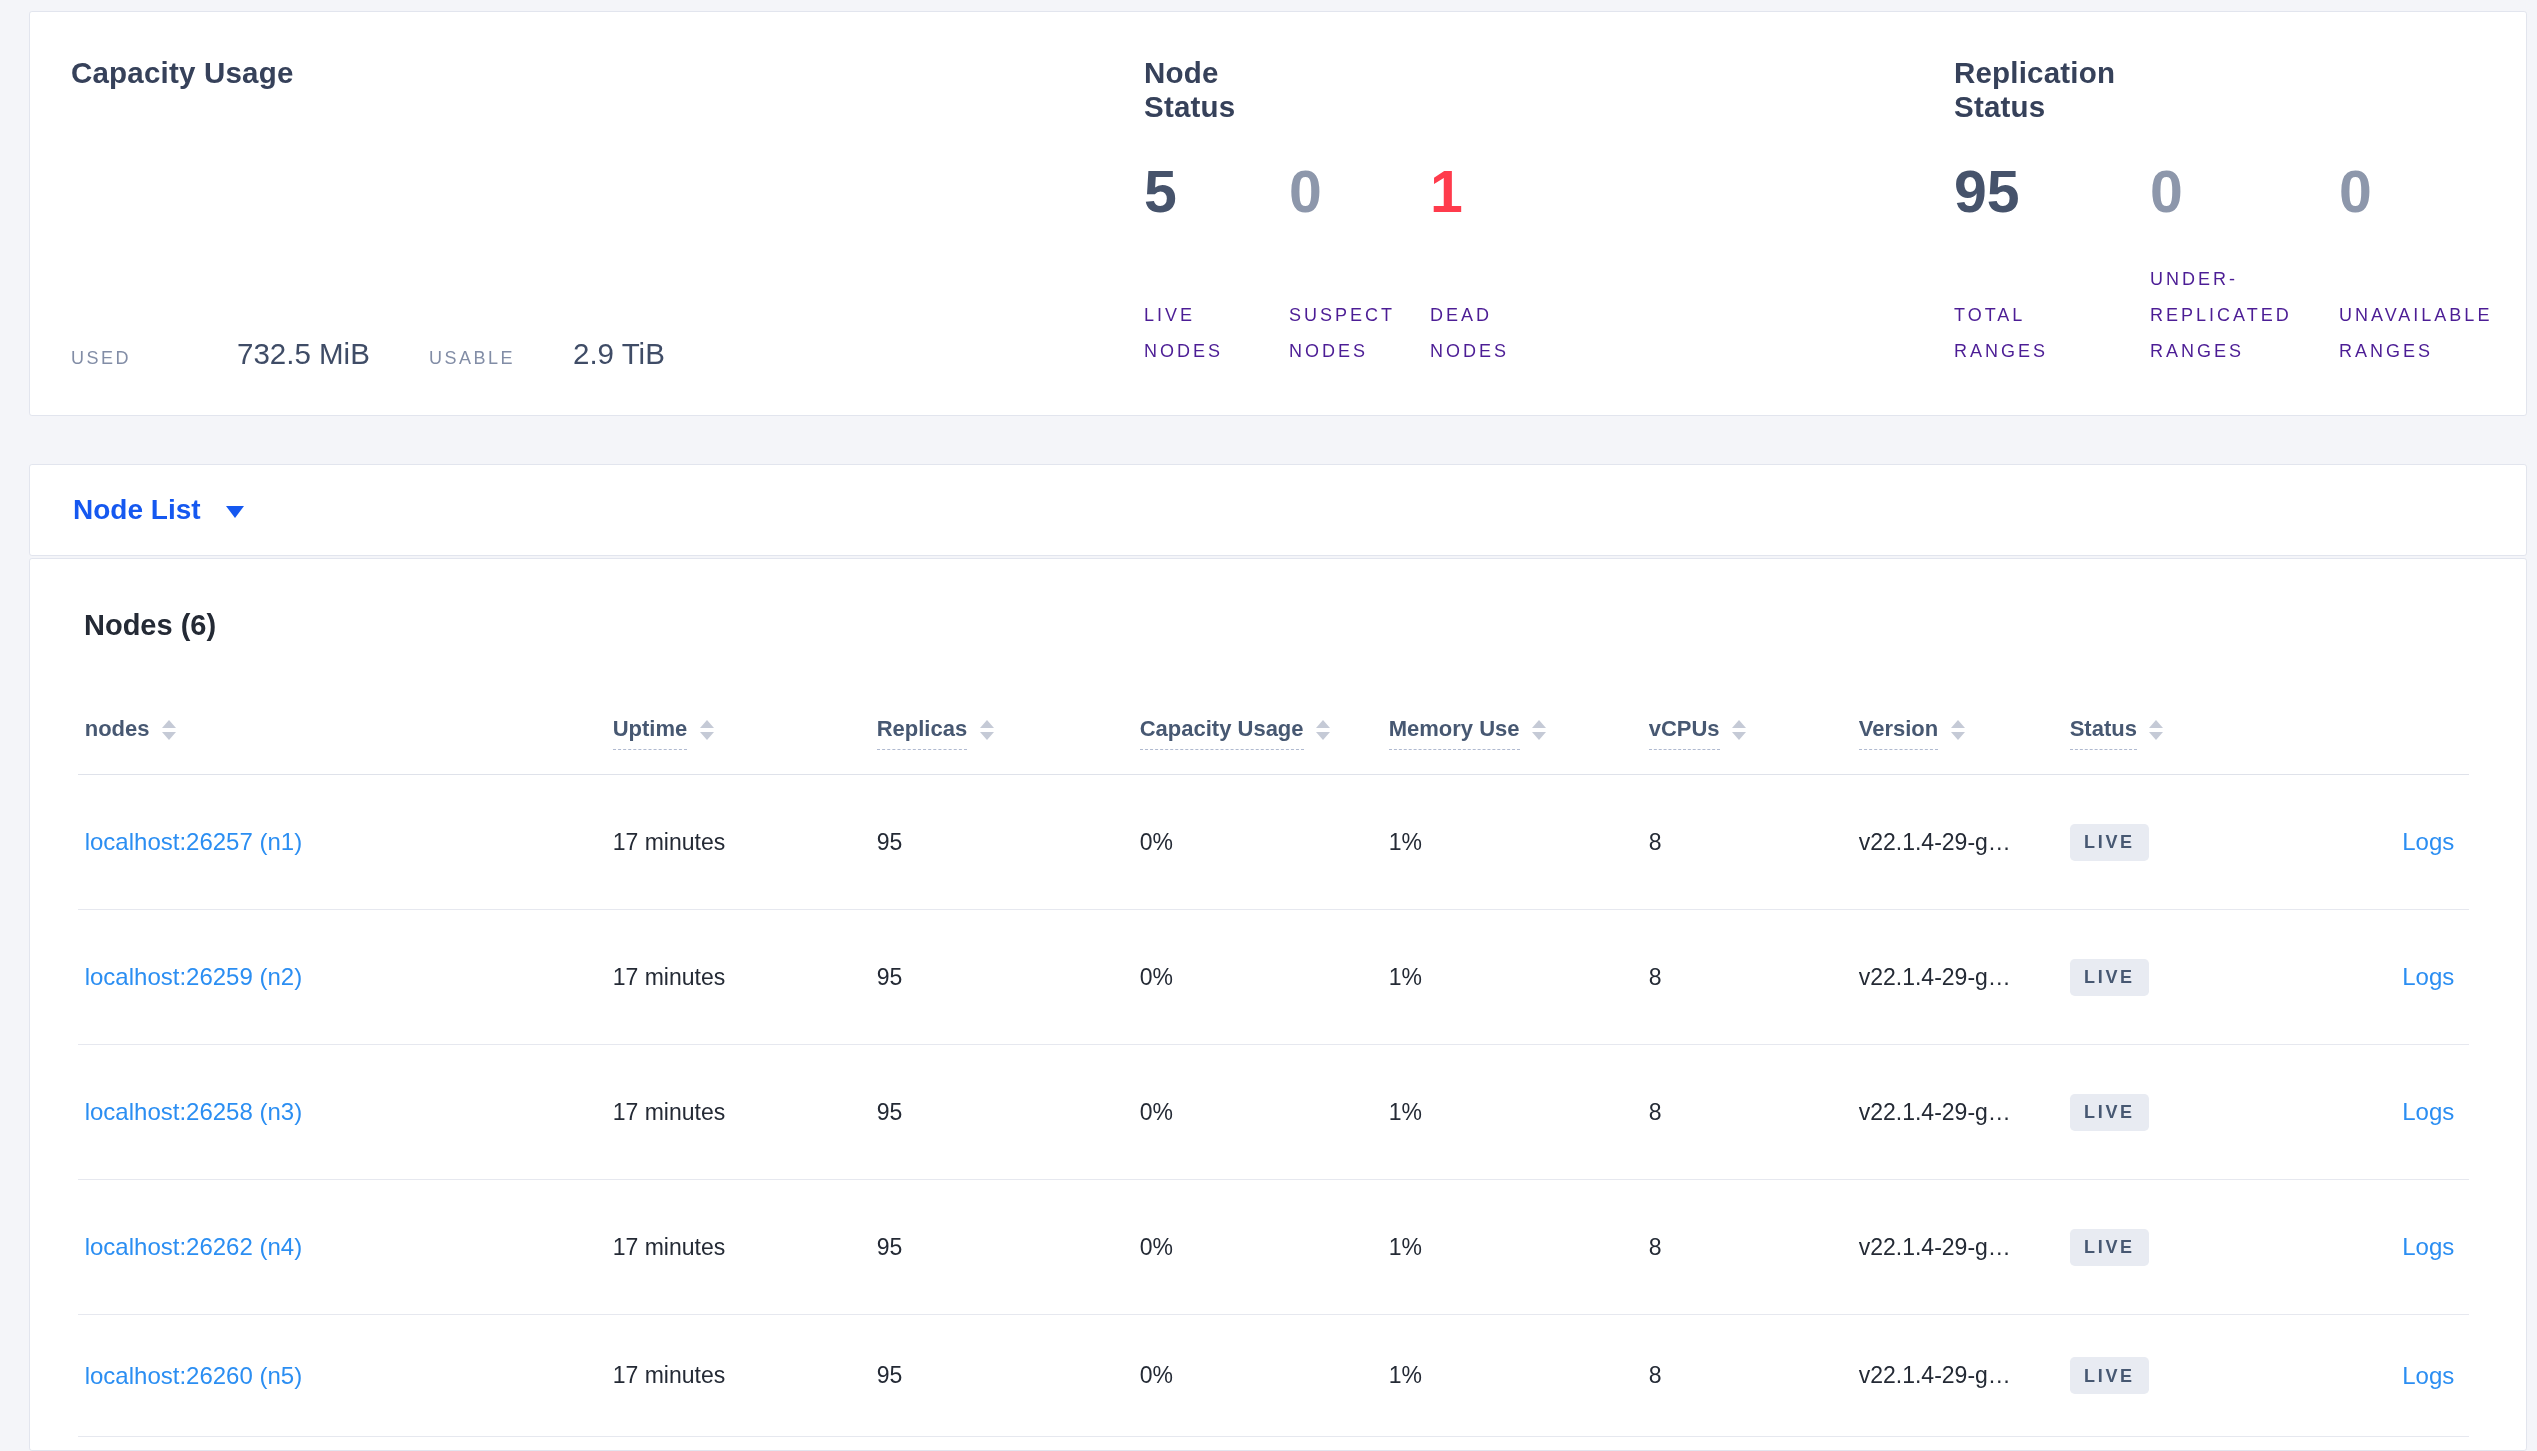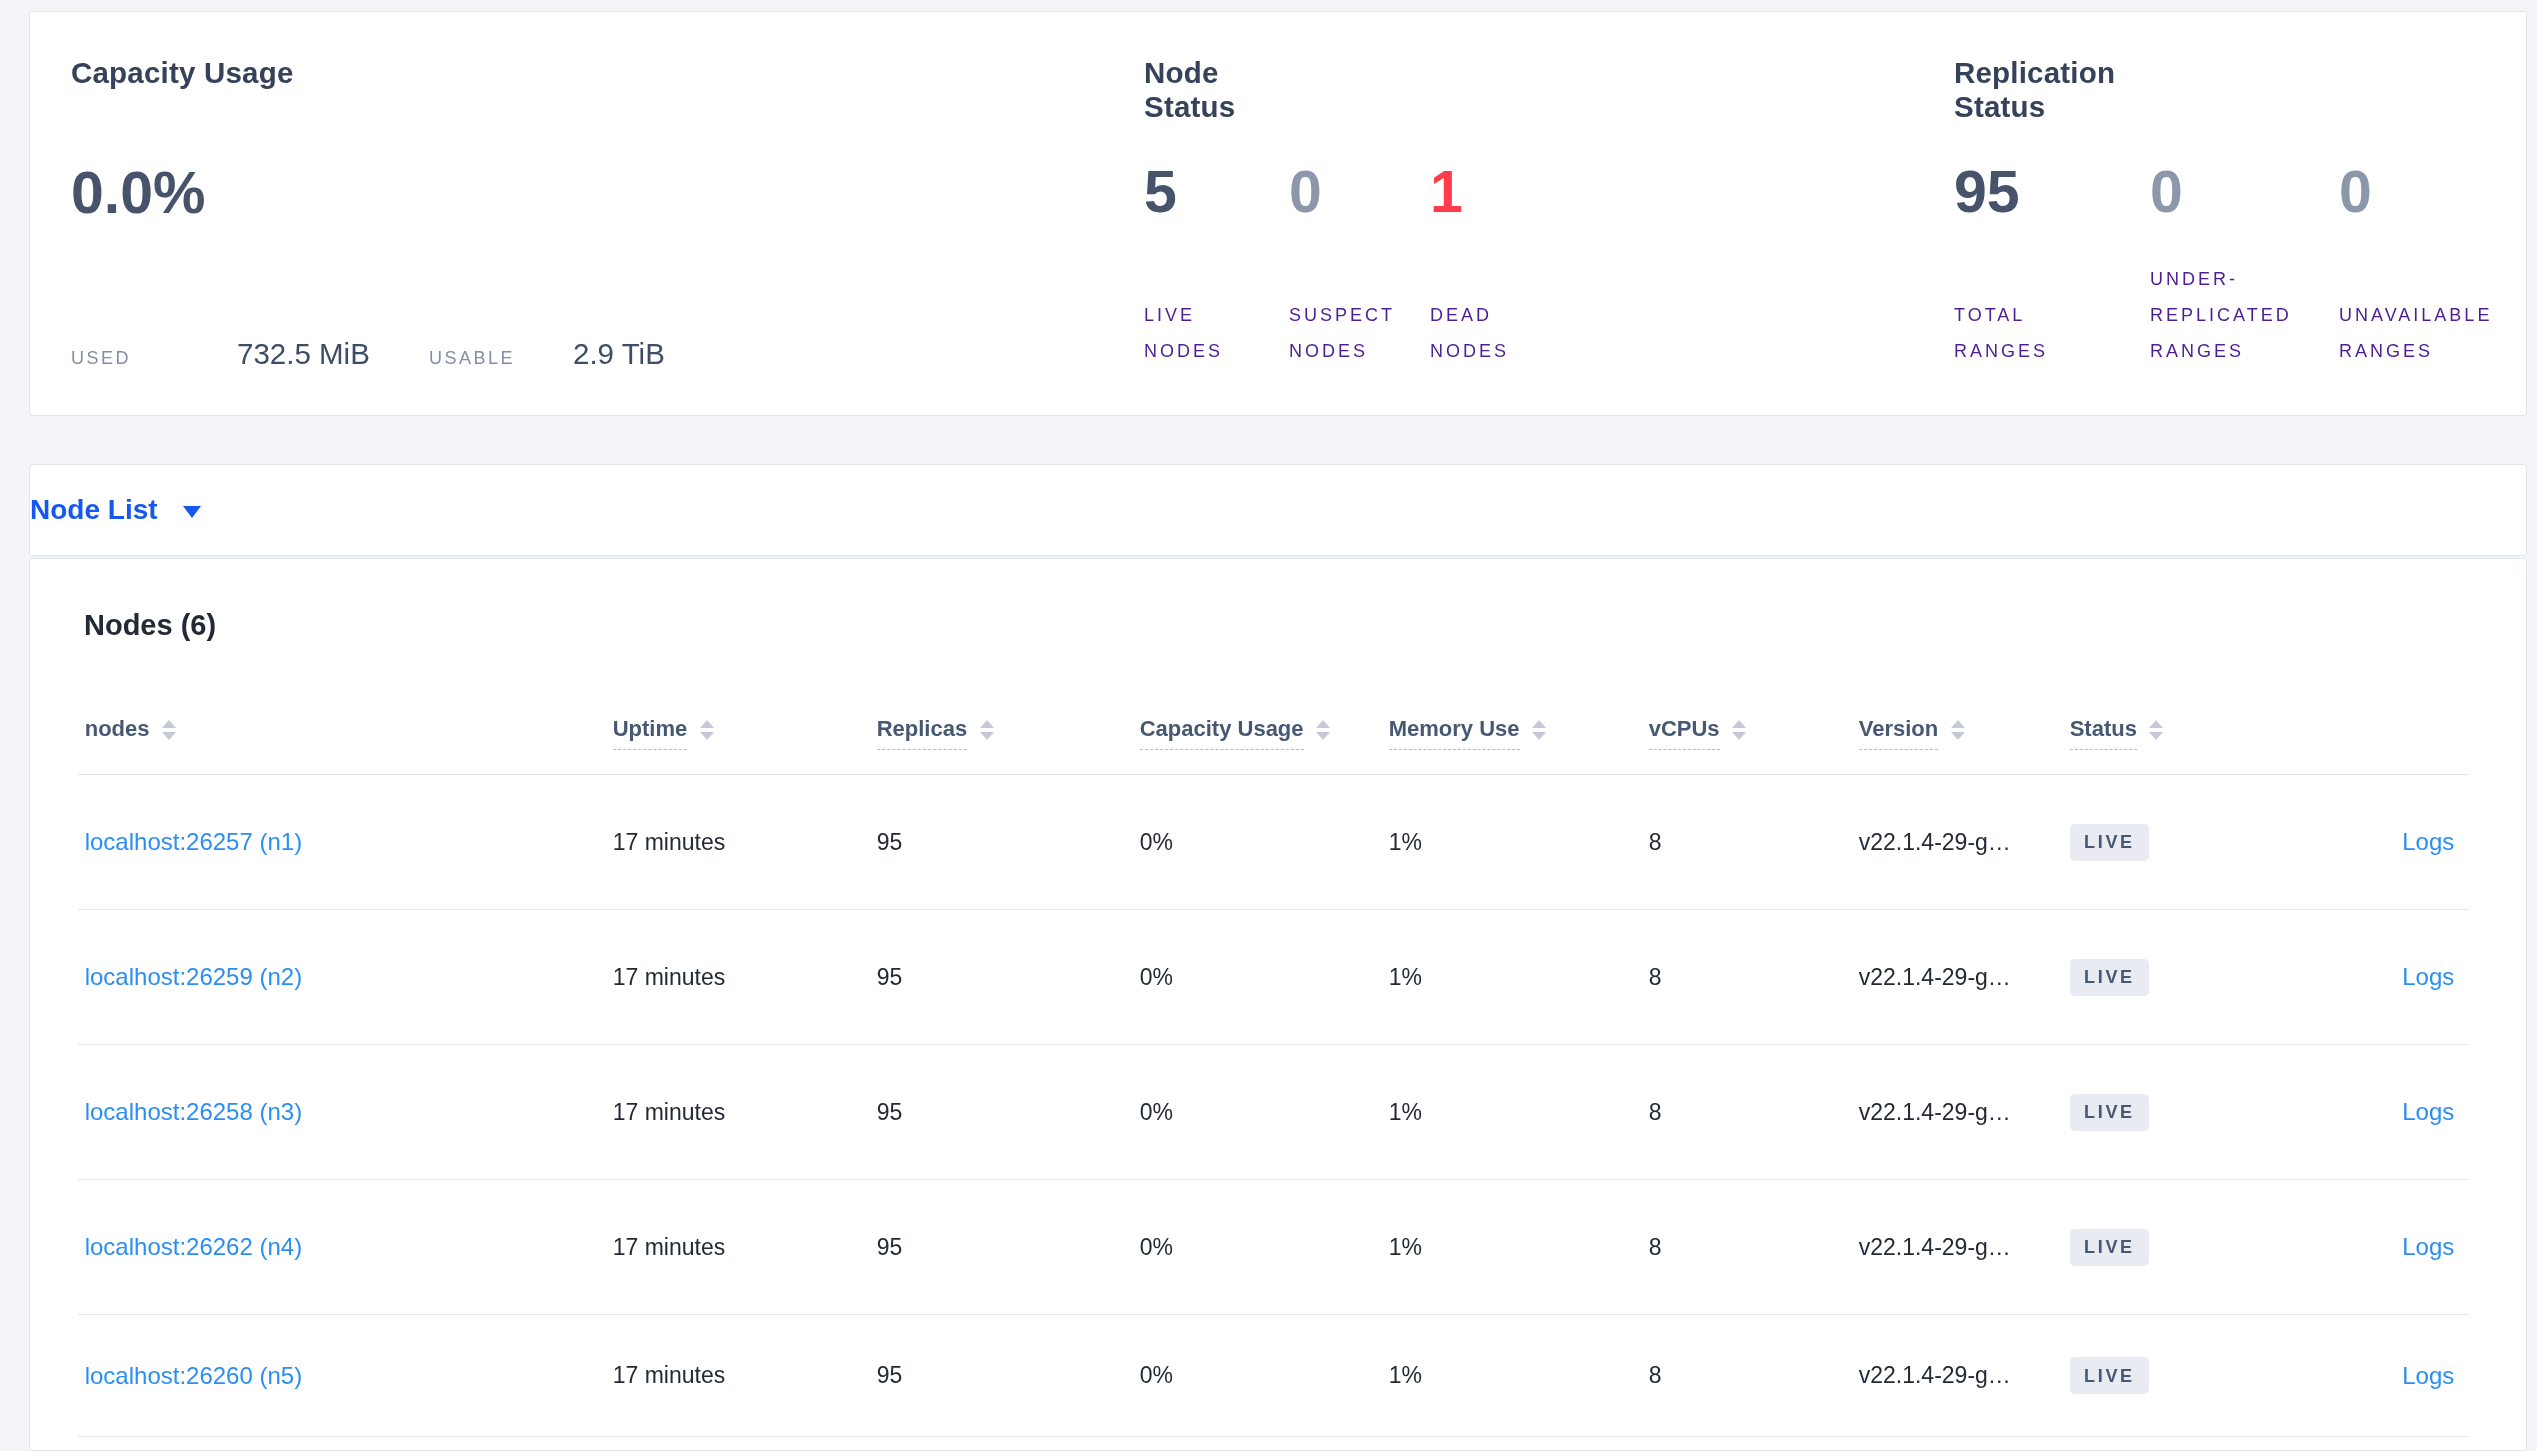--- a/index.html
+++ b/index.html
@@ -42,21 +42,21 @@
   .used-row { position:absolute; top:325px; left:0; display:flex; align-items:baseline; }
   .kv-label { font-size:18px; color:#828da6; letter-spacing:2.5px; font-weight:500; }
   .kv-value { font-size:29.5px; color:#3f4c66; font-weight:500; }
   .w-used-label { width:166px; } .w-used-value { width:192px; } .w-usable-label { width:144px; }
   
   #node-status-section { left:1114px; }
   #replication-section { left:1924px; }
   .col-n1 { width:145px; } .col-n2 { width:141px; } .col-n3 { width:162px; }
   .col-r1 { width:196px; } .col-r2 { width:189px; } .col-r3 { width:219px; }
   
-  #switcher-card { top:464px; height:92px; display:flex; align-items:center; }
+  #switcher-card { top:464px; height:92px; display:flex; align-items:center; padding-left:43px; }
   .switcher { display:flex; align-items:center; cursor:pointer; }
   .switcher-label { font-size:28px; font-weight:600; color:#1558f0; }
   .caret-down { width:0; height:0; margin-left:25px; margin-top:3.8px;
     border-left:9.5px solid transparent; border-right:9.5px solid transparent;
     border-top:12.4px solid #1558f0; }
   
   #table-card { top:558px; height:893px;padding-left:32px; }
   .table-title { position:absolute; top:50px; left:54px;
     font-size:29px; font-weight:600; color:#242a35; }
   .tbl { position:absolute; top:133px; left:48px; right:57px; }
@@ -89,21 +89,20 @@
 </head>
 <body>
 
 <div id="page">
 
   <div id="summary-card" class="card">
 
     <div id="capacity-section" class="section">
       <div class="section-title">Capacity Usage</div>
       <div class="cap-row">
-        <div class="cap-pct">0.0%</div>
       </div>
       <div class="used-row">
         <span class="kv-label w-used-label">USED</span>
         <span class="kv-value w-used-value">732.5 MiB</span>
         <span class="kv-label w-usable-label">USABLE</span>
         <span class="kv-value">2.9 TiB</span>
       </div>
     </div>
 
     <div id="node-status-section" class="section">

